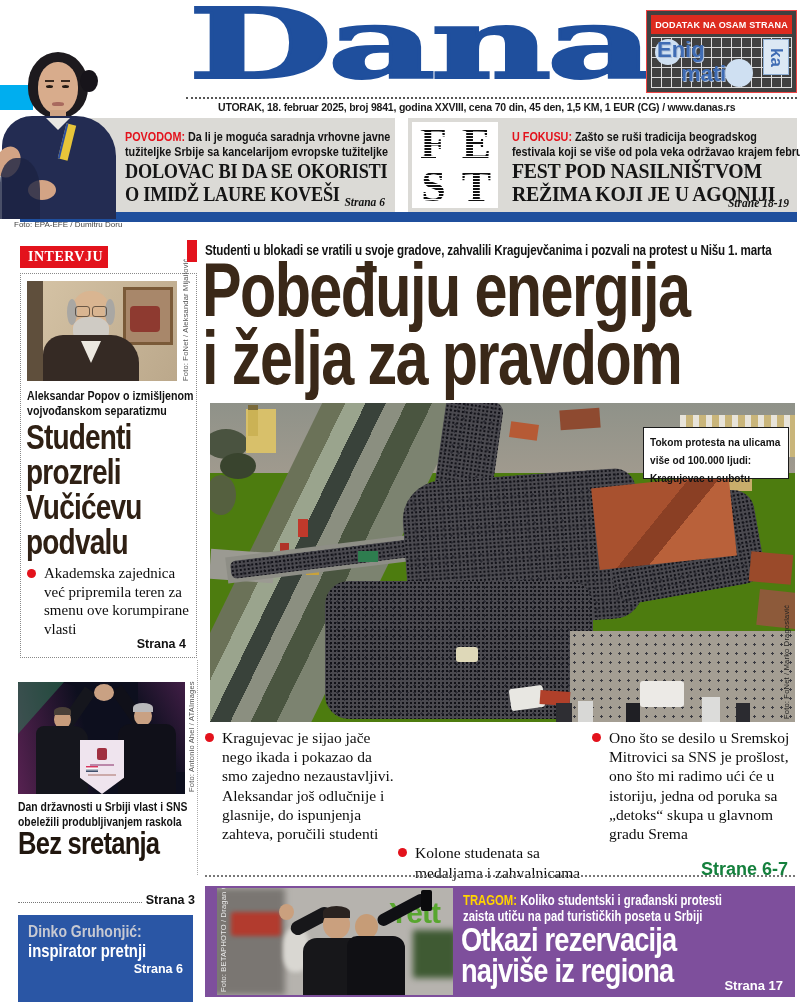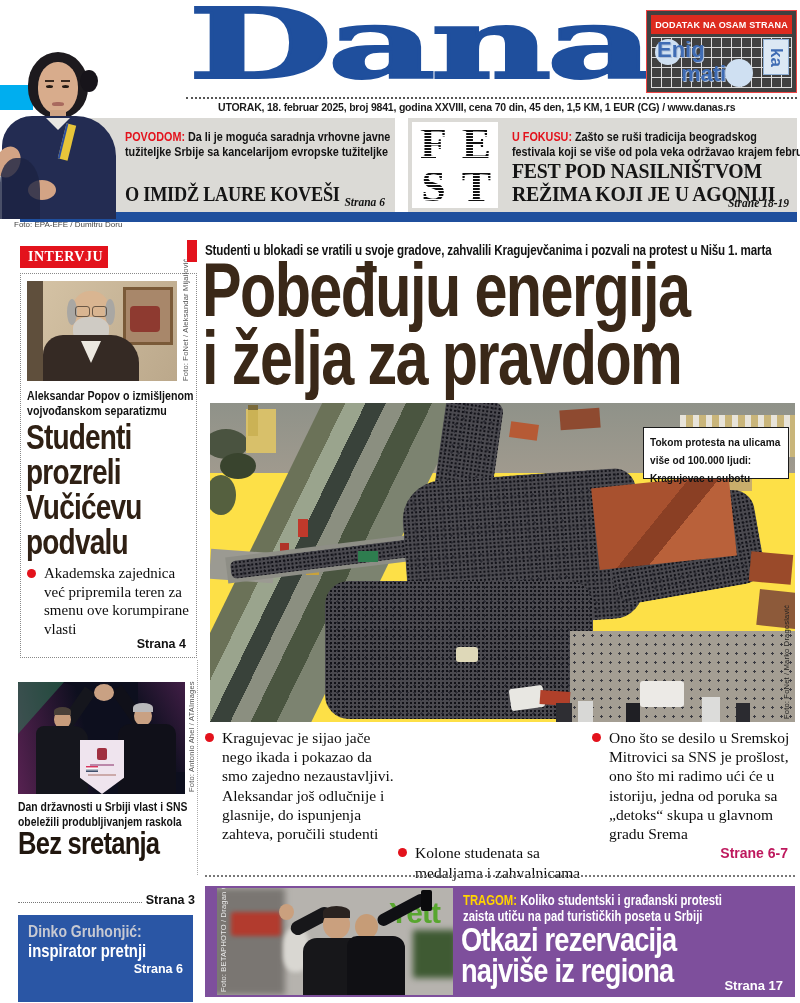--- a/index.html
+++ b/index.html
@@ -84,20 +84,23 @@
   <div class="abs graybox" style="left:20px;top:118px;width:375px;height:94px">
     <div class="abs" style="left:105px;top:9px">
       <span class="cx kick" style="font-size:13.5px;transform:scaleX(.8)">
         <span style="color:#e3121c">POVODOM:</span>
         <span>Da li je moguća saradnja vrhovne javne</span>
       </span>
     </div>
     <div class="abs" style="left:105px;top:24px">
       <span class="cx kick" style="font-size:13.5px;transform:scaleX(.8)">tužiteljke Srbije sa kancelarijom evropske tužiteljke</span>
     </div>
+    <div class="abs" style="left:105px;top:40px">
+      <span class="cx serifh" style="font-size:22px;transform:scaleX(.83);letter-spacing:-.3px">DOLOVAC BI DA SE OKORISTI</span>
+    </div>
     <div class="abs" style="left:105px;top:63px">
       <span class="cx serifh" style="font-size:22px;transform:scaleX(.83);letter-spacing:-.3px">O IMIDŽ LAURE KOVEŠI</span>
     </div>
     <div class="abs serifh ital" style="right:10px;bottom:4px;font-size:11.5px">Strana 6</div>
   </div>
 
   <div class="abs" style="left:20px;top:212px;width:777px;height:10px;background:#1f4f9d"></div>
 
   <div class="abs graybox" style="left:408px;top:118px;width:389px;height:94px">
     <div class="abs" style="left:4px;top:4px;width:86px;height:86px;background:#fff;display:grid;
@@ -193,21 +196,21 @@
   </div>
   <div class="abs" style="left:202px;top:257px">
     <span class="cx" style="font-weight:bold;font-size:76px;line-height:66px;color:#3a2818;
                  letter-spacing:-2px;transform:scaleX(.78)">Pobeđuju energija</span>
   </div>
   <div class="abs" style="left:202px;top:325px">
     <span class="cx" style="font-weight:bold;font-size:76px;line-height:66px;color:#3a2818;
                  letter-spacing:-2px;transform:scaleX(.78)">i želja za pravdom</span>
   </div>
 
-  <div class="abs" style="left:210px;top:403px;width:585px;height:319px;overflow:hidden;background:#fde047">
+  <div class="abs" style="left:210px;top:403px;width:585px;height:319px;overflow:hidden;background:#4d7c0f">
 
     <div class="abs" style="left:0;top:0;width:585px;height:70px;background:linear-gradient(#8f9289,#a09a8e)"></div>
     <div class="abs" style="left:-6px;top:26px;width:44px;height:30px;background:#4a5340;border-radius:50%"></div>
     <div class="abs" style="left:10px;top:50px;width:36px;height:26px;background:#39442e;border-radius:50%"></div>
     <div class="abs" style="left:-4px;top:72px;width:30px;height:40px;background:#55603f;border-radius:50%"></div>
     <div class="abs" style="left:36px;top:6px;width:30px;height:44px;background:#d8c06a">
       <div class="abs" style="left:2px;top:-4px;width:10px;height:26px;background:#cbb255;border-top:5px solid #7a6a3a"></div>
     </div>
     <div class="abs" style="left:150px;top:0;width:90px;height:56px;background:#7b8262"></div>
     <div class="abs" style="left:250px;top:8px;width:34px;height:18px;background:#a34a2e;transform:rotate(-6deg)"></div>
@@ -256,21 +259,21 @@
       <div><span class="cx kick" style="font-size:11.5px;transform:scaleX(.88)">više od 100.000 ljudi:</span></div>
       <div><span class="cx kick" style="font-size:11.5px;transform:scaleX(.88)">Kragujevac u subotu</span></div>
     </div>
     <div class="vtxt" style="left:572px;top:208px;height:108px;color:#222">Foto: FoNet / Marko Dragoslavić</div>
   </div>
 
   <div class="abs dot-bullet" style="left:205px;top:728px;width:172px">Kragujevac je sijao jače nego ikada i pokazao da smo zajedno nezaustavljivi. Aleksandar još odlučnije i glasnije, do ispunjenja zahteva, poručili studenti</div>
   <div class="abs dot-bullet" style="left:398px;top:728px;width:180px">Kolone studenata sa medaljama i zahvalnicama dolazile su do centra Niša, građani su ih pozdravljali i grlili, a novosadski su pevali „Baci brdo da se penjemo!“</div>
   <div class="abs" style="left:592px;top:728px;width:200px">
     <div class="dot-bullet">Ono što se desilo u Sremskoj Mitrovici sa SNS je prošlost, ono što mi radimo ući će u istoriju, jedna od poruka sa „detoks“ skupa u glavnom gradu Srema</div>
-    <div style="text-align:right;font-weight:bold;font-size:14px;color:#be185d;margin-top:2px;padding-right:4px">Strane 6-7</div>
+    <div style="text-align:right;font-weight:bold;font-size:18px;color:#15803d;margin-top:16px;padding-right:4px">Strane 6-7</div>
   </div>
 
   <div class="abs dotline" style="left:205px;top:875px;width:590px;border-top:2px dotted #777"></div>
 
   <div class="abs" style="left:18px;top:682px;width:167px;height:112px;overflow:hidden;background:#0d0f1e">
     <div class="abs" style="left:-20px;top:4px;width:130px;height:140px;transform:rotate(18deg);
                 background:linear-gradient(60deg,rgba(198,62,158,.6),rgba(198,62,158,0) 65%)"></div>
     <div class="abs" style="left:0;top:0;width:46px;height:52px;background:#2f8f5a;opacity:.45;clip-path:polygon(0 0,100% 0,0 100%)"></div>
     <div class="abs" style="left:120px;top:0px;width:60px;height:90px;background:linear-gradient(240deg,rgba(170,60,150,.4),transparent 70%)"></div>
 

